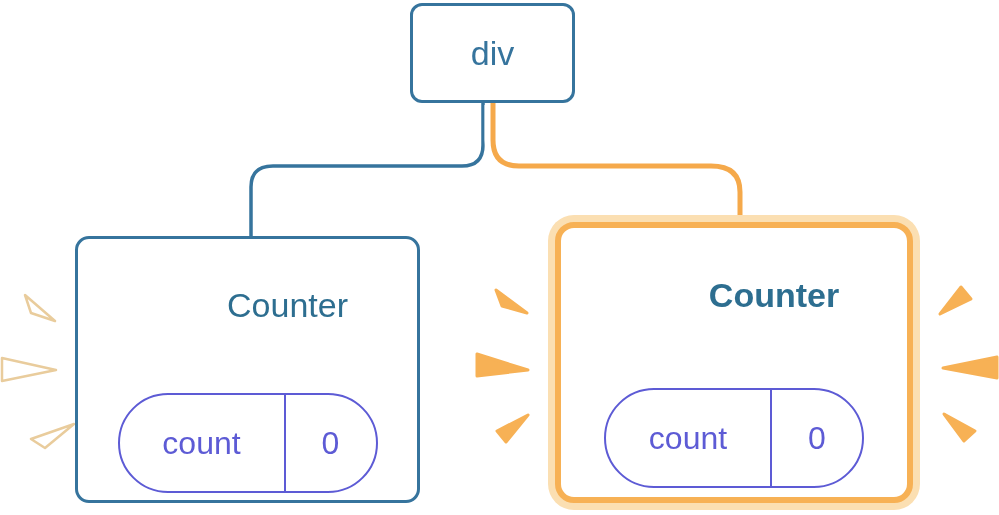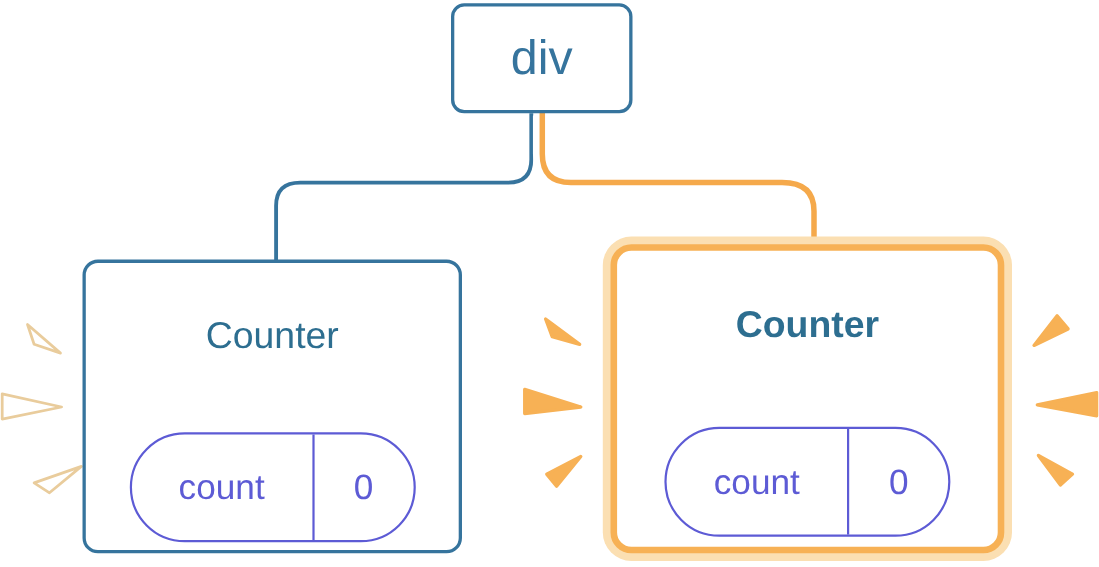--- a/index.html
+++ b/index.html
@@ -52,21 +52,21 @@
     position: absolute;
     left: 410px; top: 3px;
     width: 165px; height: 100px;
     box-sizing: border-box;
     background: #ffffff;
     border: 3.5px solid var(--blue);
     border-radius: 12px;
     display: flex;
     align-items: center;
     justify-content: center;
-    font-size: 44px;
+    font-size: 34px;
     font-weight: 500;
     color: var(--blue);
     z-index: 2;
   }
   .card-left {
     position: absolute;
     left: 75px; top: 236px;
     width: 345px; height: 267px;
     box-sizing: border-box;
     background: #ffffff;
@@ -93,20 +93,21 @@
   }
   .card-title {
     position: absolute;
     left: 0;
     width: 100%;
     text-align: center;
     font-size: 34px;
     line-height: 40px;
     color: var(--teal);
     z-index: 3;
+    padding-left: 40px;
   }
   .card-left .card-title { top: 46px; font-weight: 500; }
   .card-right-outer .card-title { top: 60px; font-weight: 700; }
   .state-pill {
     position: absolute;
     left: 50%;
     transform: translateX(-50%);
     width: 260px; height: 100px;
     box-sizing: border-box;
     border: 2px solid var(--purple);

